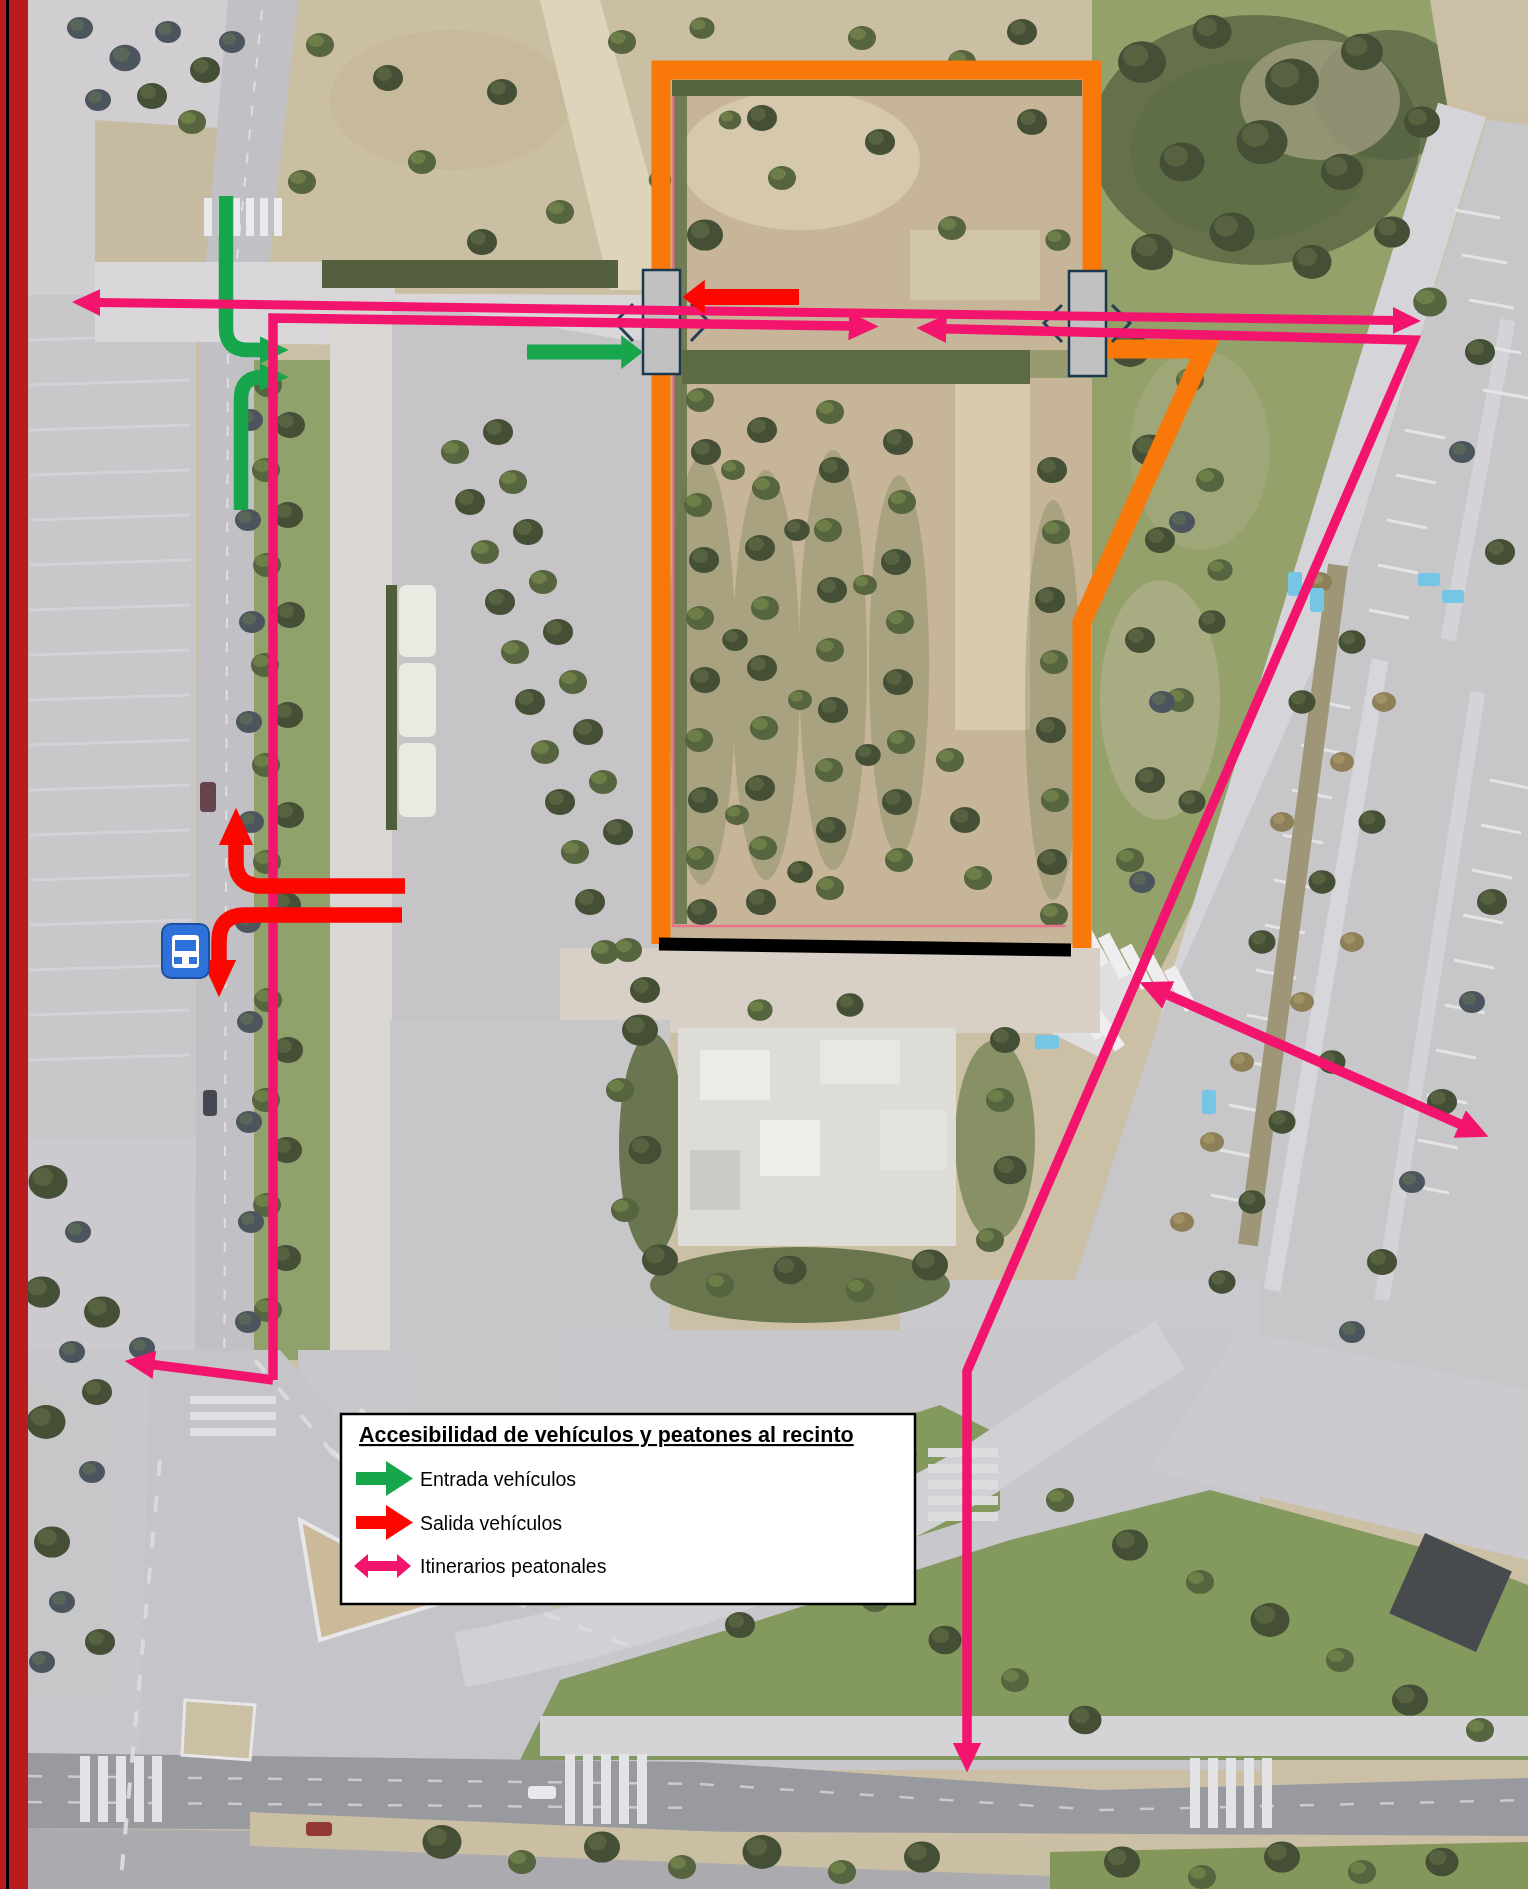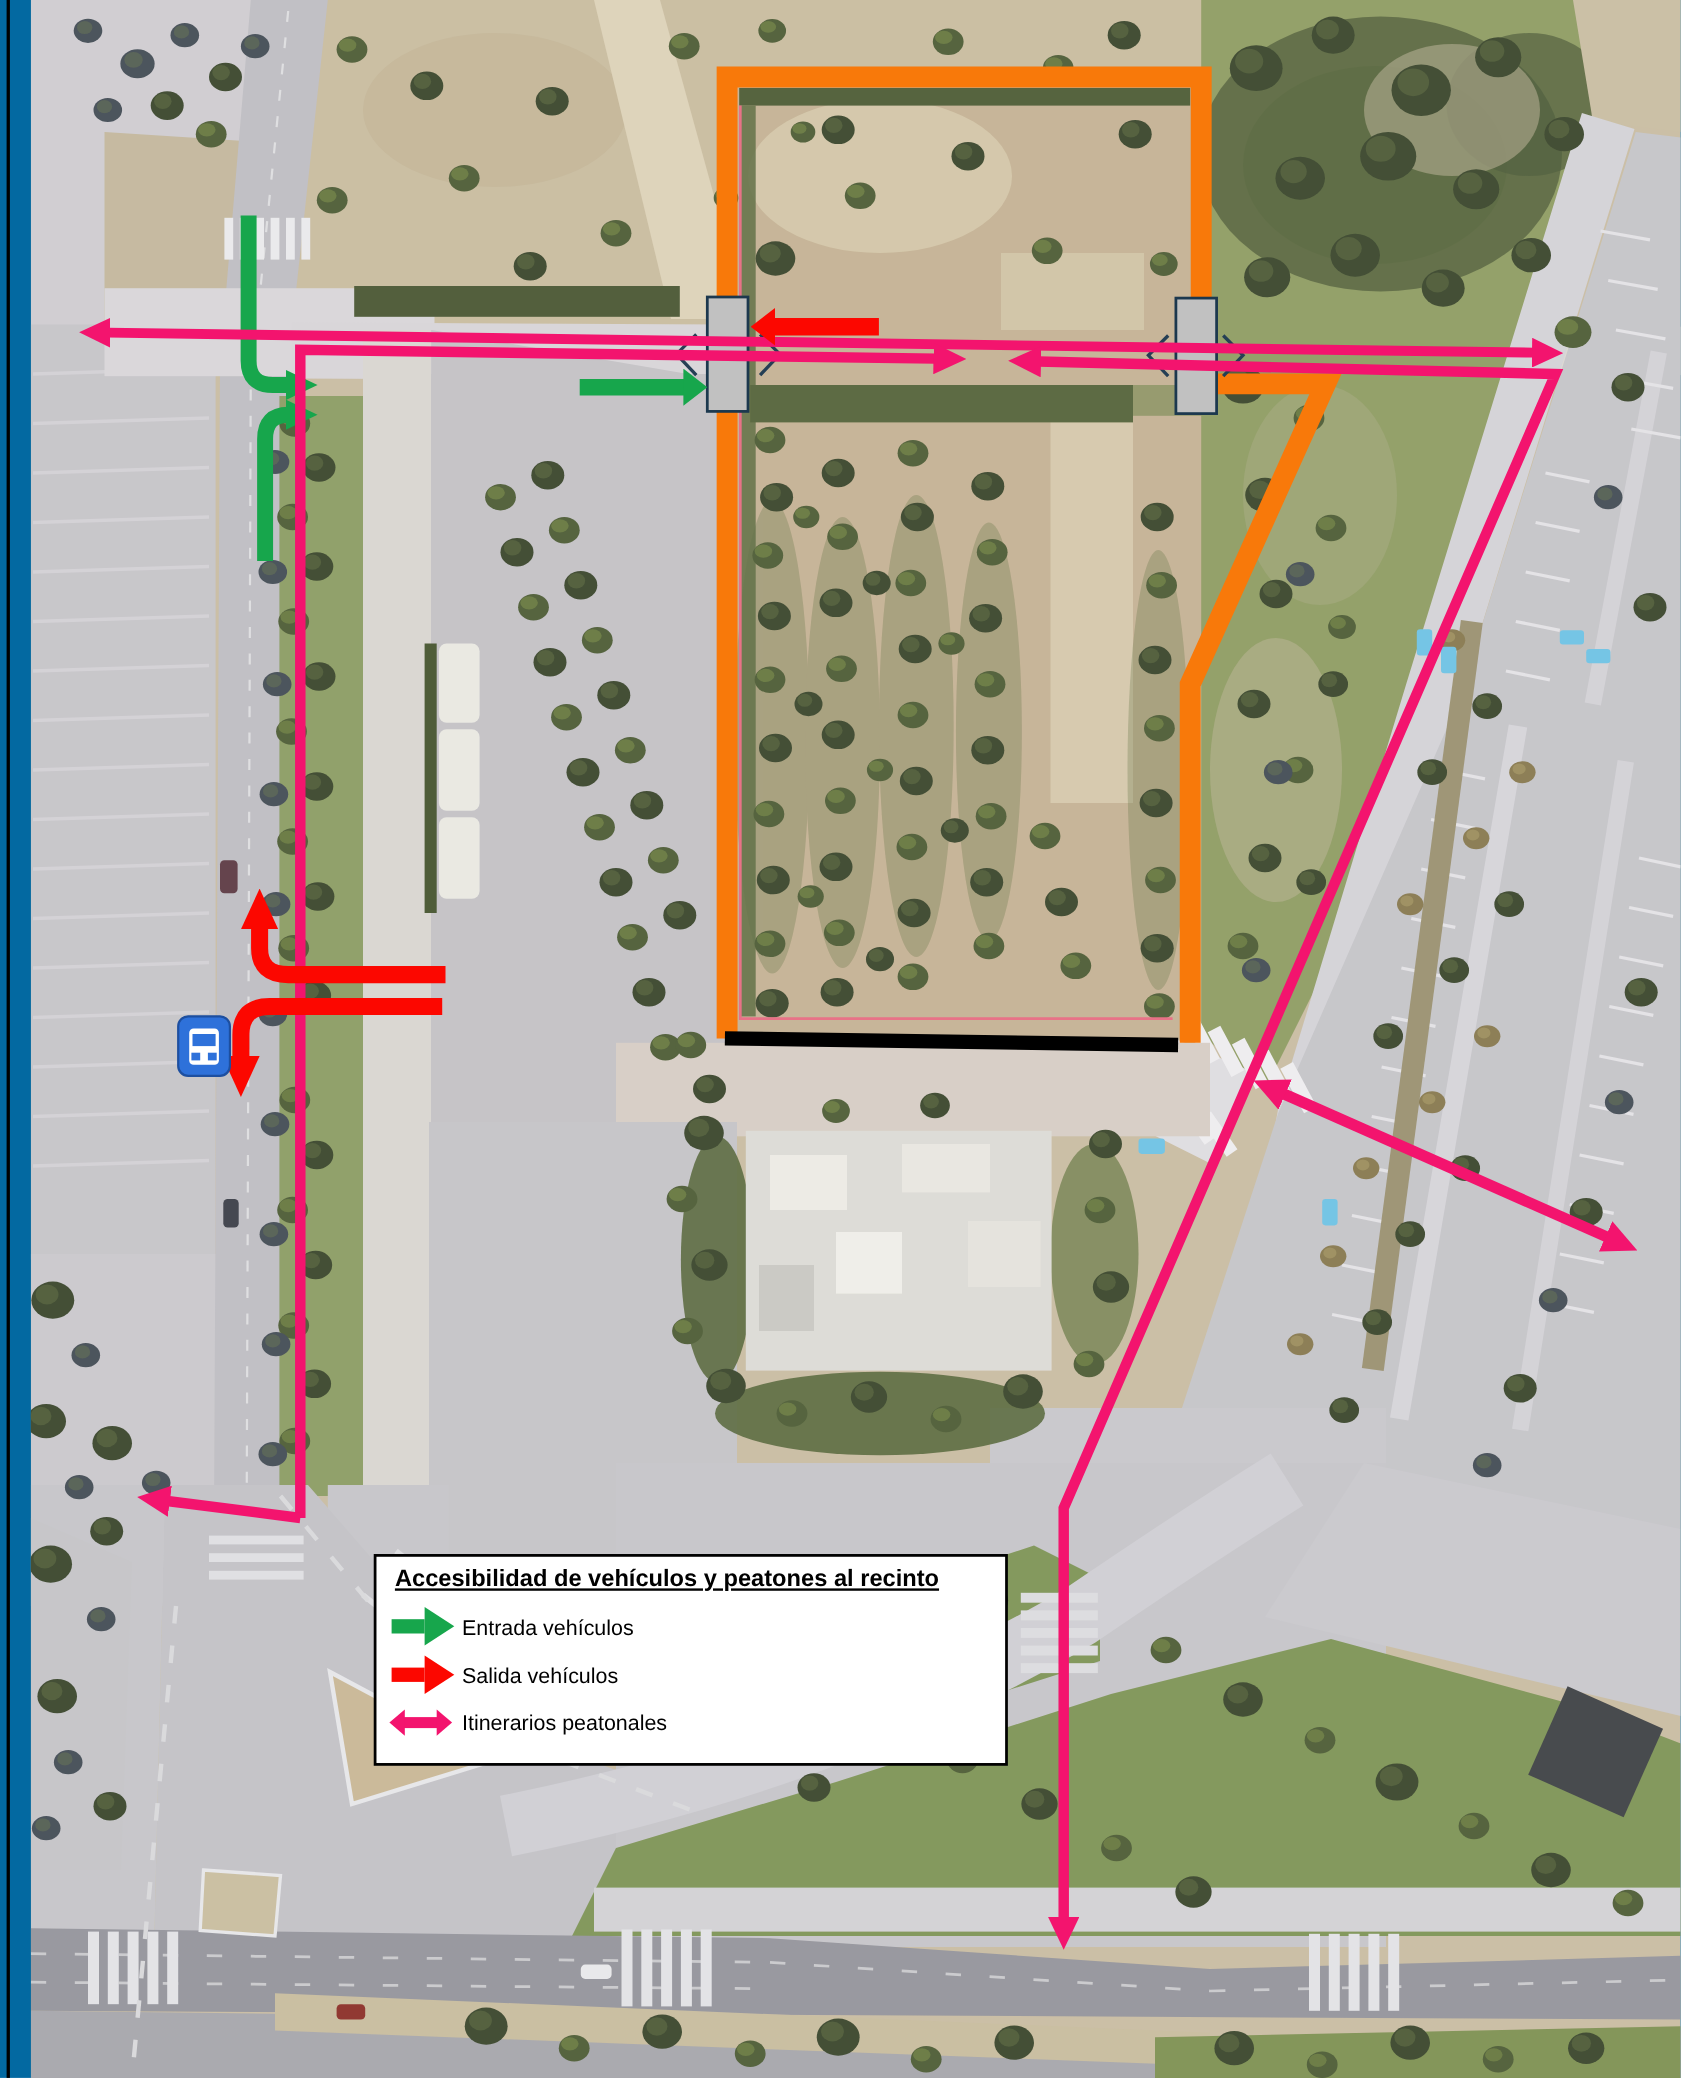--- a/index.html
+++ b/index.html
@@ -1,16 +1,16 @@
 <!DOCTYPE html>
 <html><head>
 <meta charset="utf-8">
 <style>
 html,body{margin:0;padding:0;background:#fff;}
-#page{position:relative;width:1528px;height:1889px;background:#0369a1;overflow:hidden;}
+#page{position:relative;width:1528px;height:1889px;background:#b91c1c;overflow:hidden;}
 text{font-family:"Liberation Sans",sans-serif;}
 </style>
 </head>
 <body>
 <div id="page">
 <svg width="1528" height="1889" viewBox="0 0 1528 1889">
 <defs>
 <clipPath id="ph">
           <rect x="28" y="0" width="1500" height="1889"></rect>
         </clipPath>

